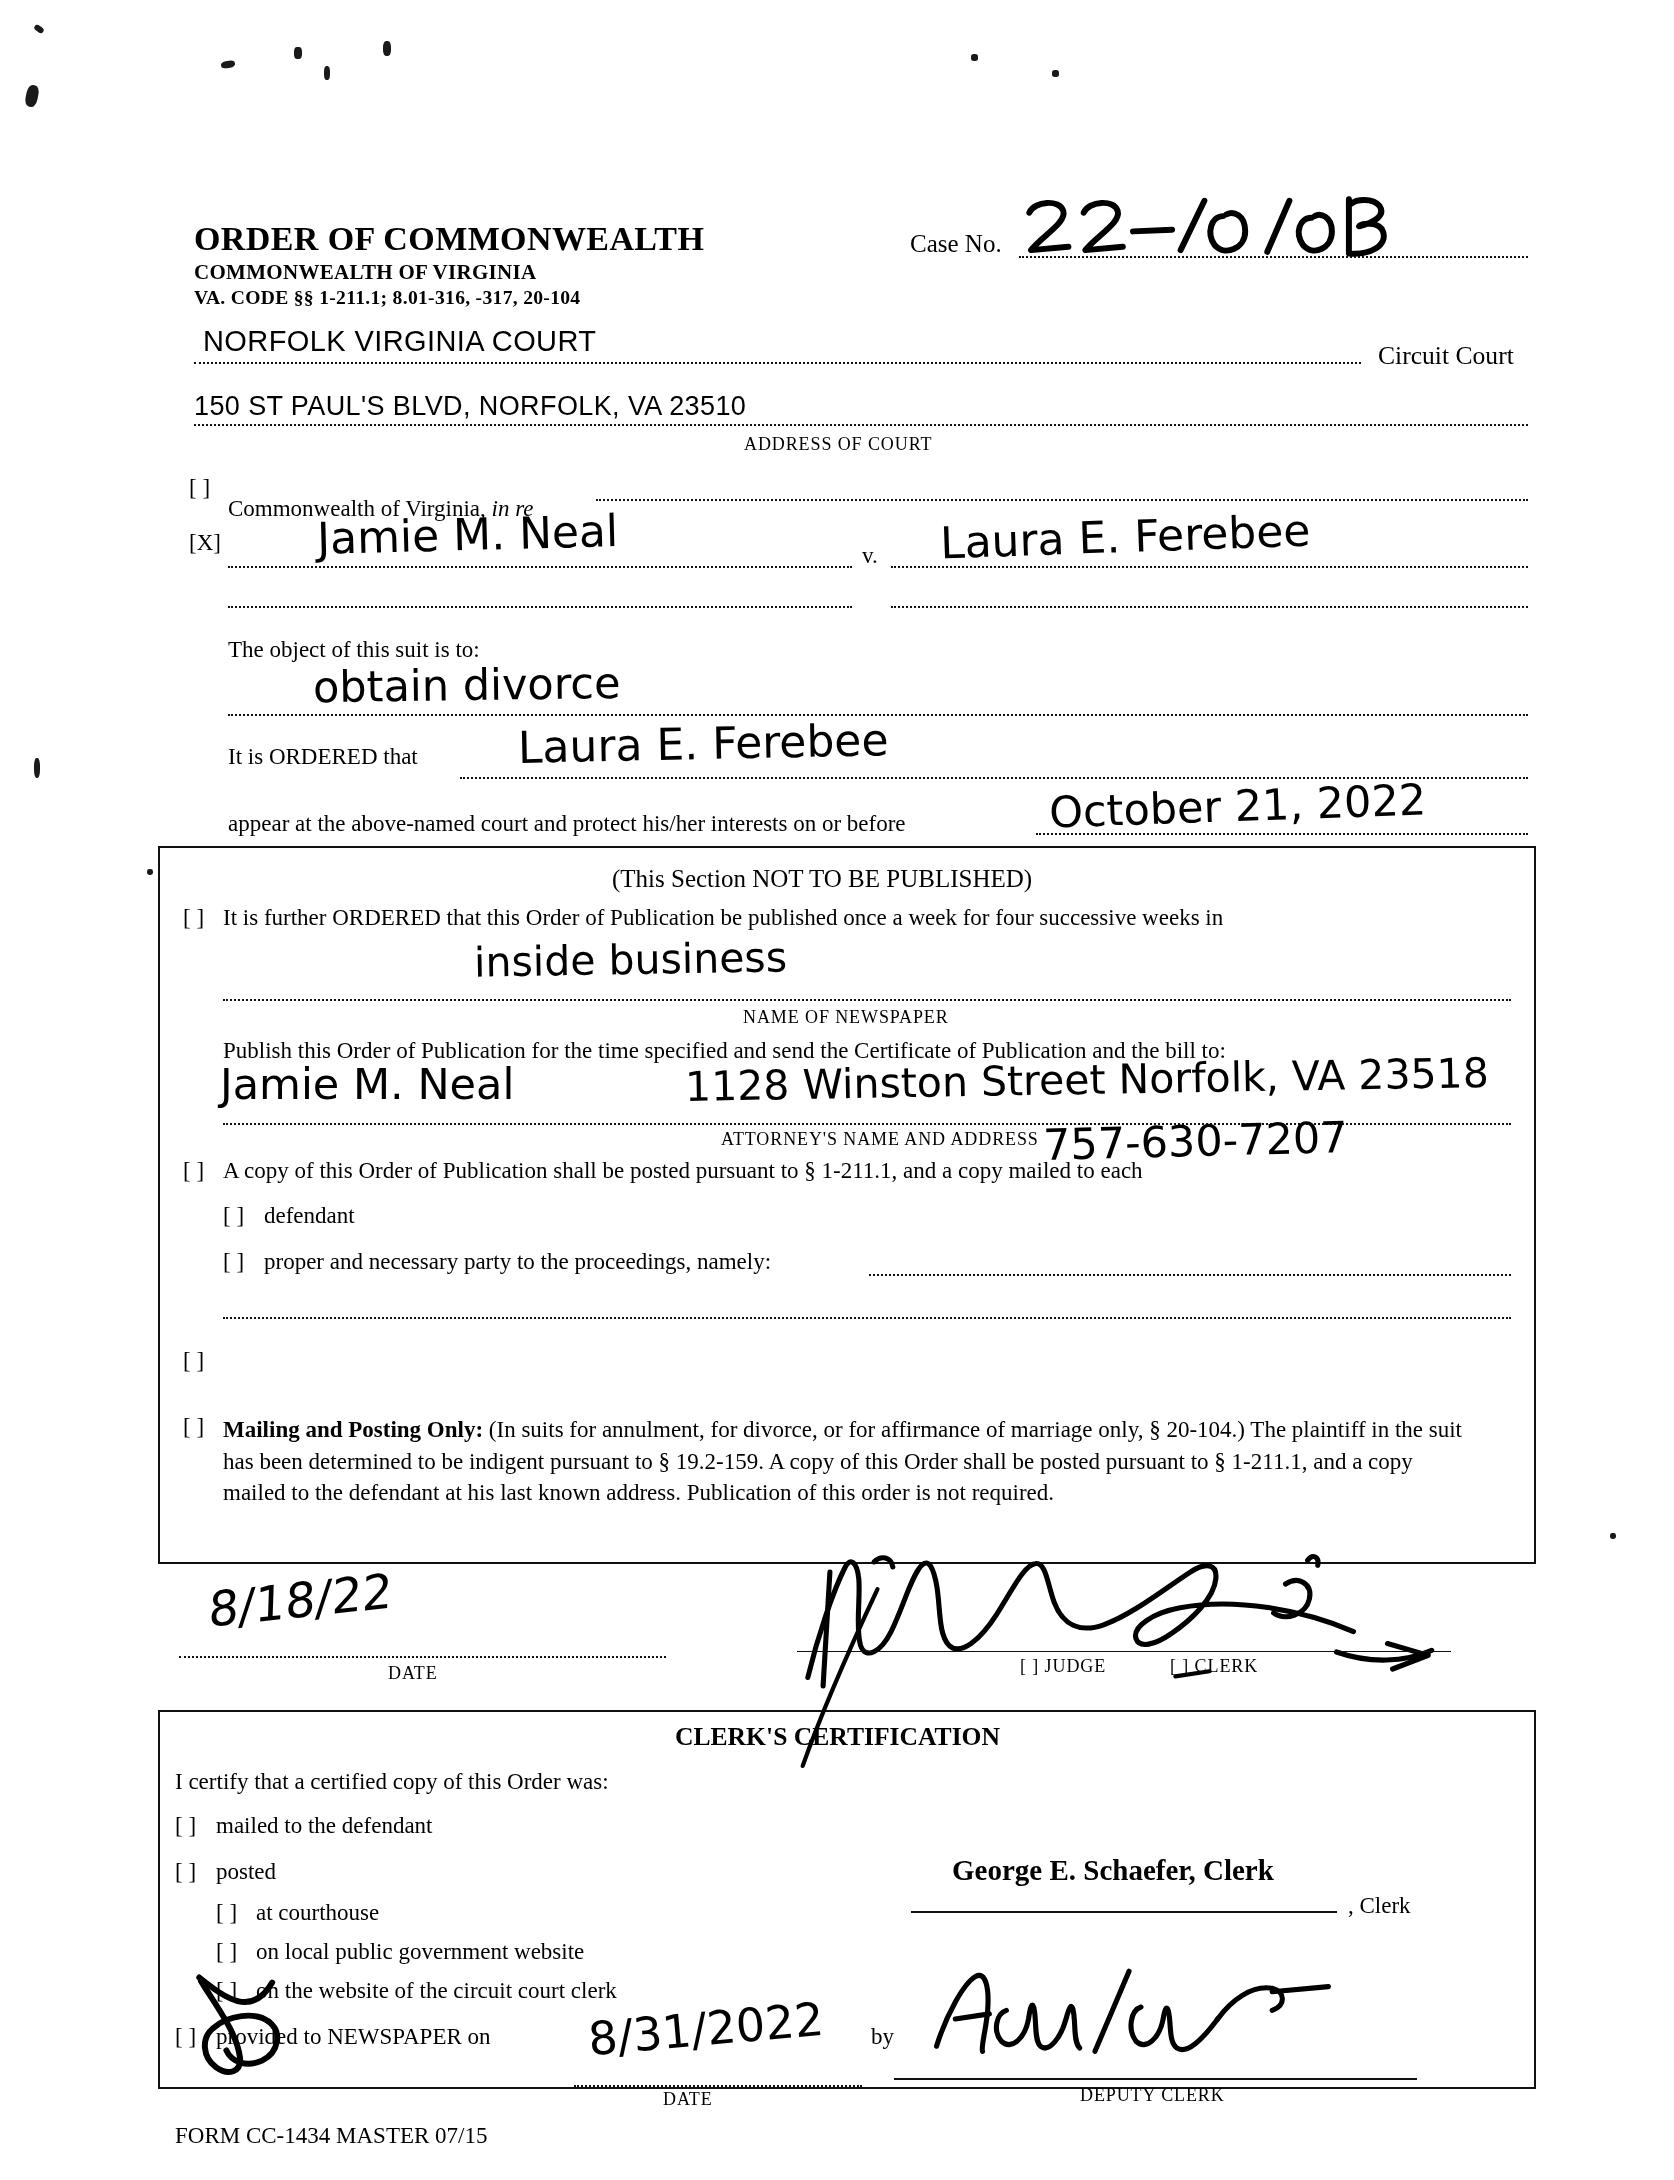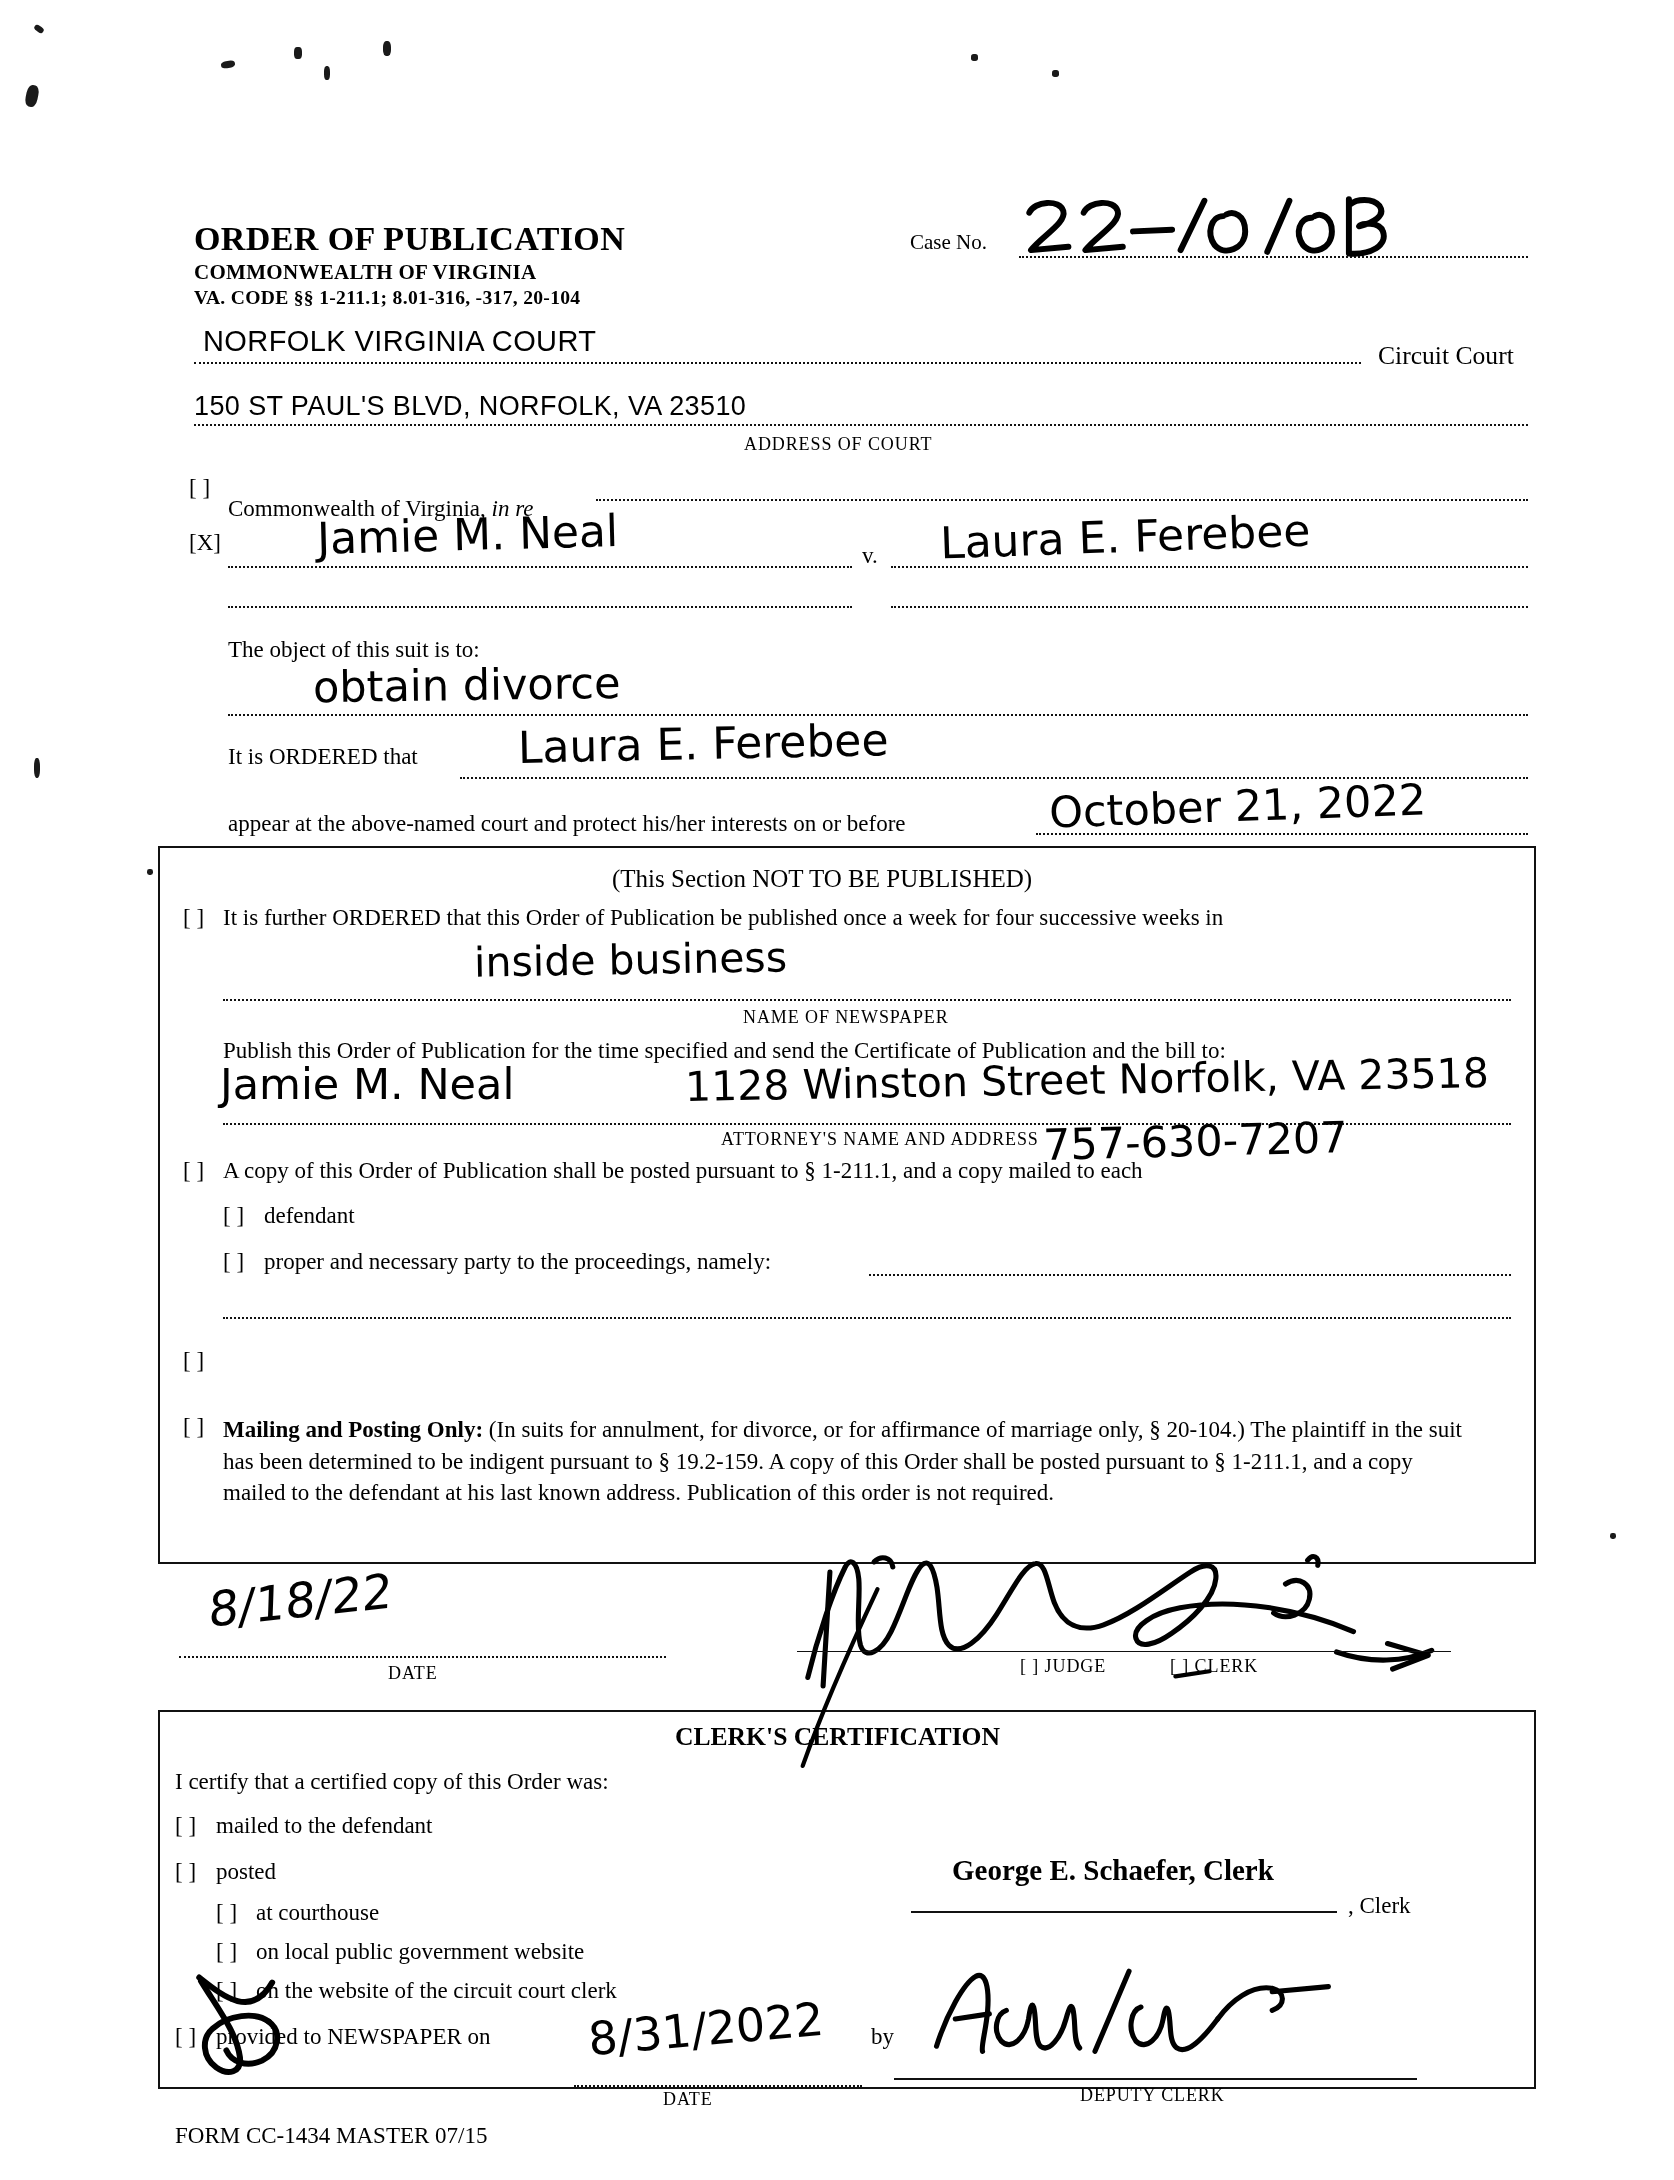--- a/index.html
+++ b/index.html
@@ -115,25 +115,25 @@
   <div class="speck" style="left:294px; top:47px; width:7.7px;  height:12px;"></div>
   <div class="speck" style="left:324px; top:66px; width:6px;  height:13.6px;"></div>
   <div class="speck" style="left:383px; top:41px; width:7.7px;  height:15.3px;"></div>
   <div class="speck" style="left:25.6px;  top:85px;width:12px; height:22px; transform:rotate(12deg);"></div>
   <div class="speck" style="left:971px;top:54px; width:6.8px;  height:6.8px;"></div>
   <div class="speck" style="left:1052px;top:70px; width:6.8px;  height:6.8px;"></div>
   <div class="speck" style="left:147px; top:869px;width:6px; height:6px;"></div>
   <div class="speck" style="left:1610px;top:1533px;width:6px;height:6px;"></div>
   <div class="speck" style="left:34px;  top:758px; width:6px; height:20.4px;"></div>
 
-  <div class="t h1" style="left:194px; top:220px;">ORDER OF PUBLICATION</div>
+  <div class="t h1" style="left:194px; top:220px;">ORDER OF COMMONWEALTH</div>
   <div class="t h2" style="left:194px; top:260px;">COMMONWEALTH OF VIRGINIA</div>
   <div class="t h2" style="left:194px; top:287px; font-size:19.6px;">VA. CODE §§ 1-211.1; 8.01-316, -317, 20-104</div>
 
-  <div class="t" style="left:910px; top:230px; font-size:21px;">Case No.</div>
+  <div class="t" style="left:910px; top:230px; font-size:25px;">Case No.</div>
   <div class="dots" style="left:1019px; top:256px; width:509px;"></div>
 
   <svg class="hw-svg" style="left:1022px; top:194px; width:392px; height:68px;" viewBox="0 0 460 80">
     <g stroke-width="7">
       <path d="M8 22 C14 8, 44 6, 48 20 C52 34, 22 50, 10 66 L54 62"></path>
       <path d="M72 22 C78 8, 108 6, 112 20 C116 34, 86 50, 74 66 L118 62"></path>
       <path d="M130 44 L176 42"></path>
       <path d="M186 66 L214 8"></path>
       <path d="M236 26 C222 26, 216 46, 226 60 C238 74, 262 64, 262 44 C262 24, 248 20, 240 24"></path>
       <path d="M288 68 L314 8"></path>

